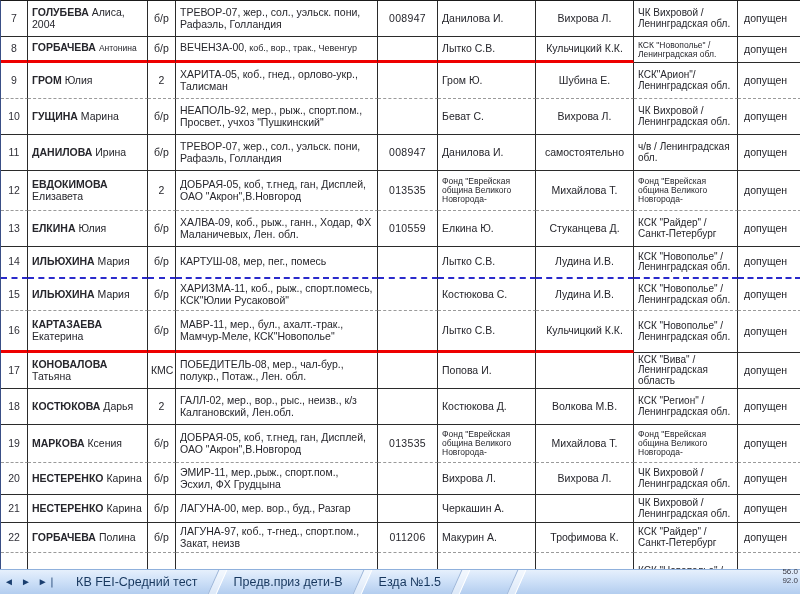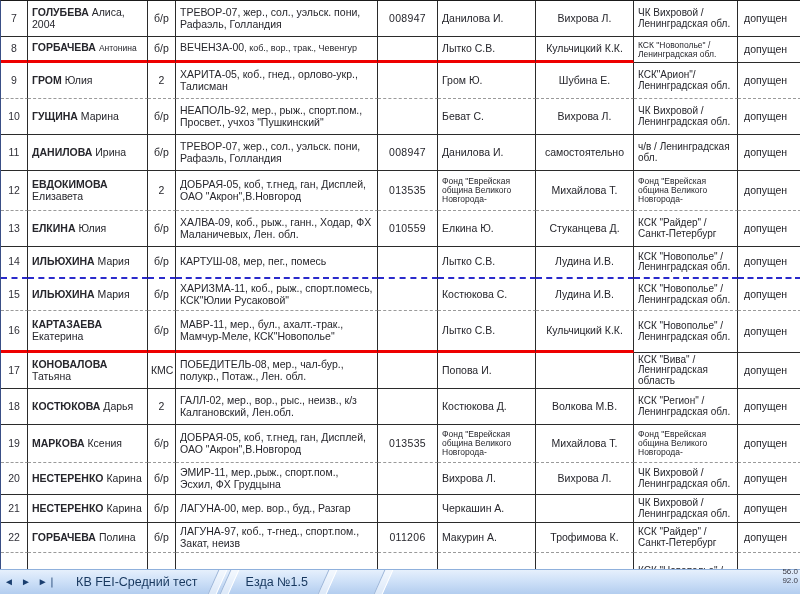--- a/index.html
+++ b/index.html
@@ -273,20 +273,21 @@
 
   <div class="tabbar">
     <div class="navbtns" id="navbtns">
         <span class="navbtn">◄</span>
         <span class="navbtn">►</span>
         <span class="navbtn">►❘</span>
       </div>
     <div class="tabs" id="tabs">
         <div class="tab">КВ FEI-Средний тест</div>
         <div class="slash"></div>
+        <div class="tab">Предв.приз дети-В</div>
         <div class="slash"></div>
         <div class="tab">Езда №1.5</div>
         <div class="slash"></div>
         <div class="tab active">МЛ</div>
         <div class="slash"></div>
       </div>
     <div class="corner-vals" id="corner-vals">
         <div>56.0</div>
         <div>92.0</div>
       </div>

